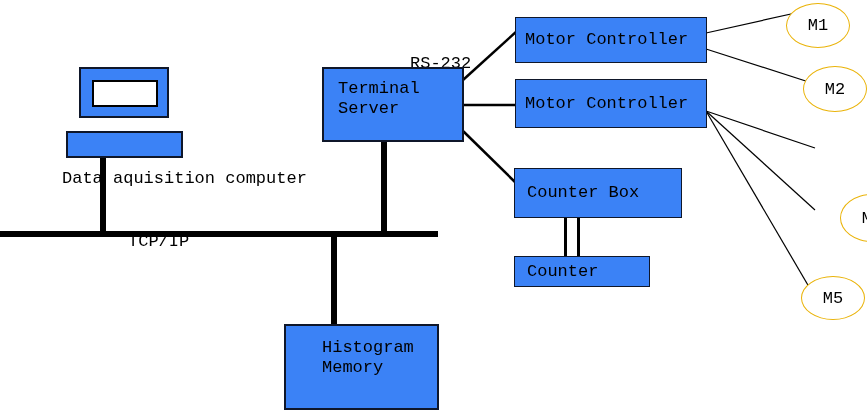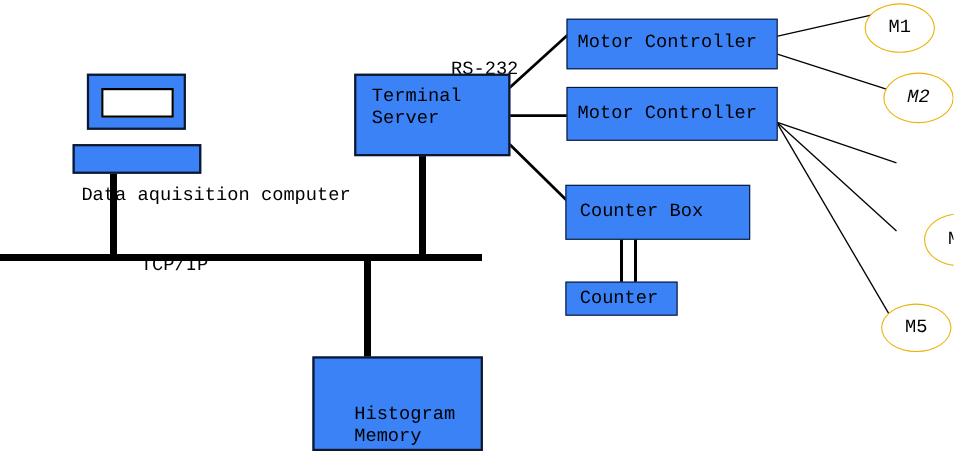--- a/index.html
+++ b/index.html
@@ -42,44 +42,44 @@
     border: 2px solid #000000; box-sizing: border-box; background: #ffffff;
   }
   .keyboard { left: 66px; top: 131px; width: 117px; height: 27px; }
 
   
   .terminal-server { left: 322px; top: 67px; width: 142px; height: 75px;
                      align-items: flex-start; padding: 10px 0 0 14px; }
   .motor-controller-1 { left: 515px; top: 17px; width: 192px; height: 46px; padding-left: 9px; }
   .motor-controller-2 { left: 515px; top: 79px; width: 192px; height: 49px; padding-left: 9px; }
   .counter-box { left: 514px; top: 168px; width: 168px; height: 50px; padding-left: 12px; }
-  .counter { left: 514px; top: 256px; width: 102px; height: 31px; padding-left: 12px; }
+  .counter { left: 514px; top: 256px; width: 136px; height: 31px; padding-left: 12px; }
   .histogram-memory { left: 284px; top: 324px; width: 155px; height: 86px;
-                      align-items: flex-end; padding: 12px 0 0 36px; }
+                      align-items: flex-start; padding: 12px 0 0 36px; }
 
   
   .motor {
     position: absolute;
     border: 1px solid #eab308;
     border-radius: 50%;
     background: #ffffff;
     box-sizing: border-box;
     display: flex;
     align-items: center;
     justify-content: center;
   }
   .m1 { left: 786px; top: 3px;   width: 64px; height: 45px; }
-  .m2 { left: 803px; top: 66px;  width: 64px; height: 46px; font-style: italic; }
+  .m2 { left: 803px; top: 66px;  width: 64px; height: 46px; }
   .m3 { left: 802px; top: 127px; width: 64px; height: 48px; }
   .m4 { left: 840px; top: 194px; width: 64px; height: 48px; text-align: center; }
   .m5 { left: 801px; top: 276px; width: 64px; height: 44px; }
 
   
   .float-label { position: absolute; line-height: 18px; }
-  .daq-label   { left: 62px;  top: 170px; margin-left: 12px; }
+  .daq-label   { left: 62px;  top: 170px; }
   .tcpip-label { left: 128px; top: 233px; }
   .rs232-label { left: 410px; top: 27px; margin-top: 28px; }
 </style>
 </head>
 <body>
 
 <div class="canvas">
 
   <svg class="lines-layer" width="867" height="414" viewBox="0 0 867 414" xmlns="http://www.w3.org/2000/svg">
 

